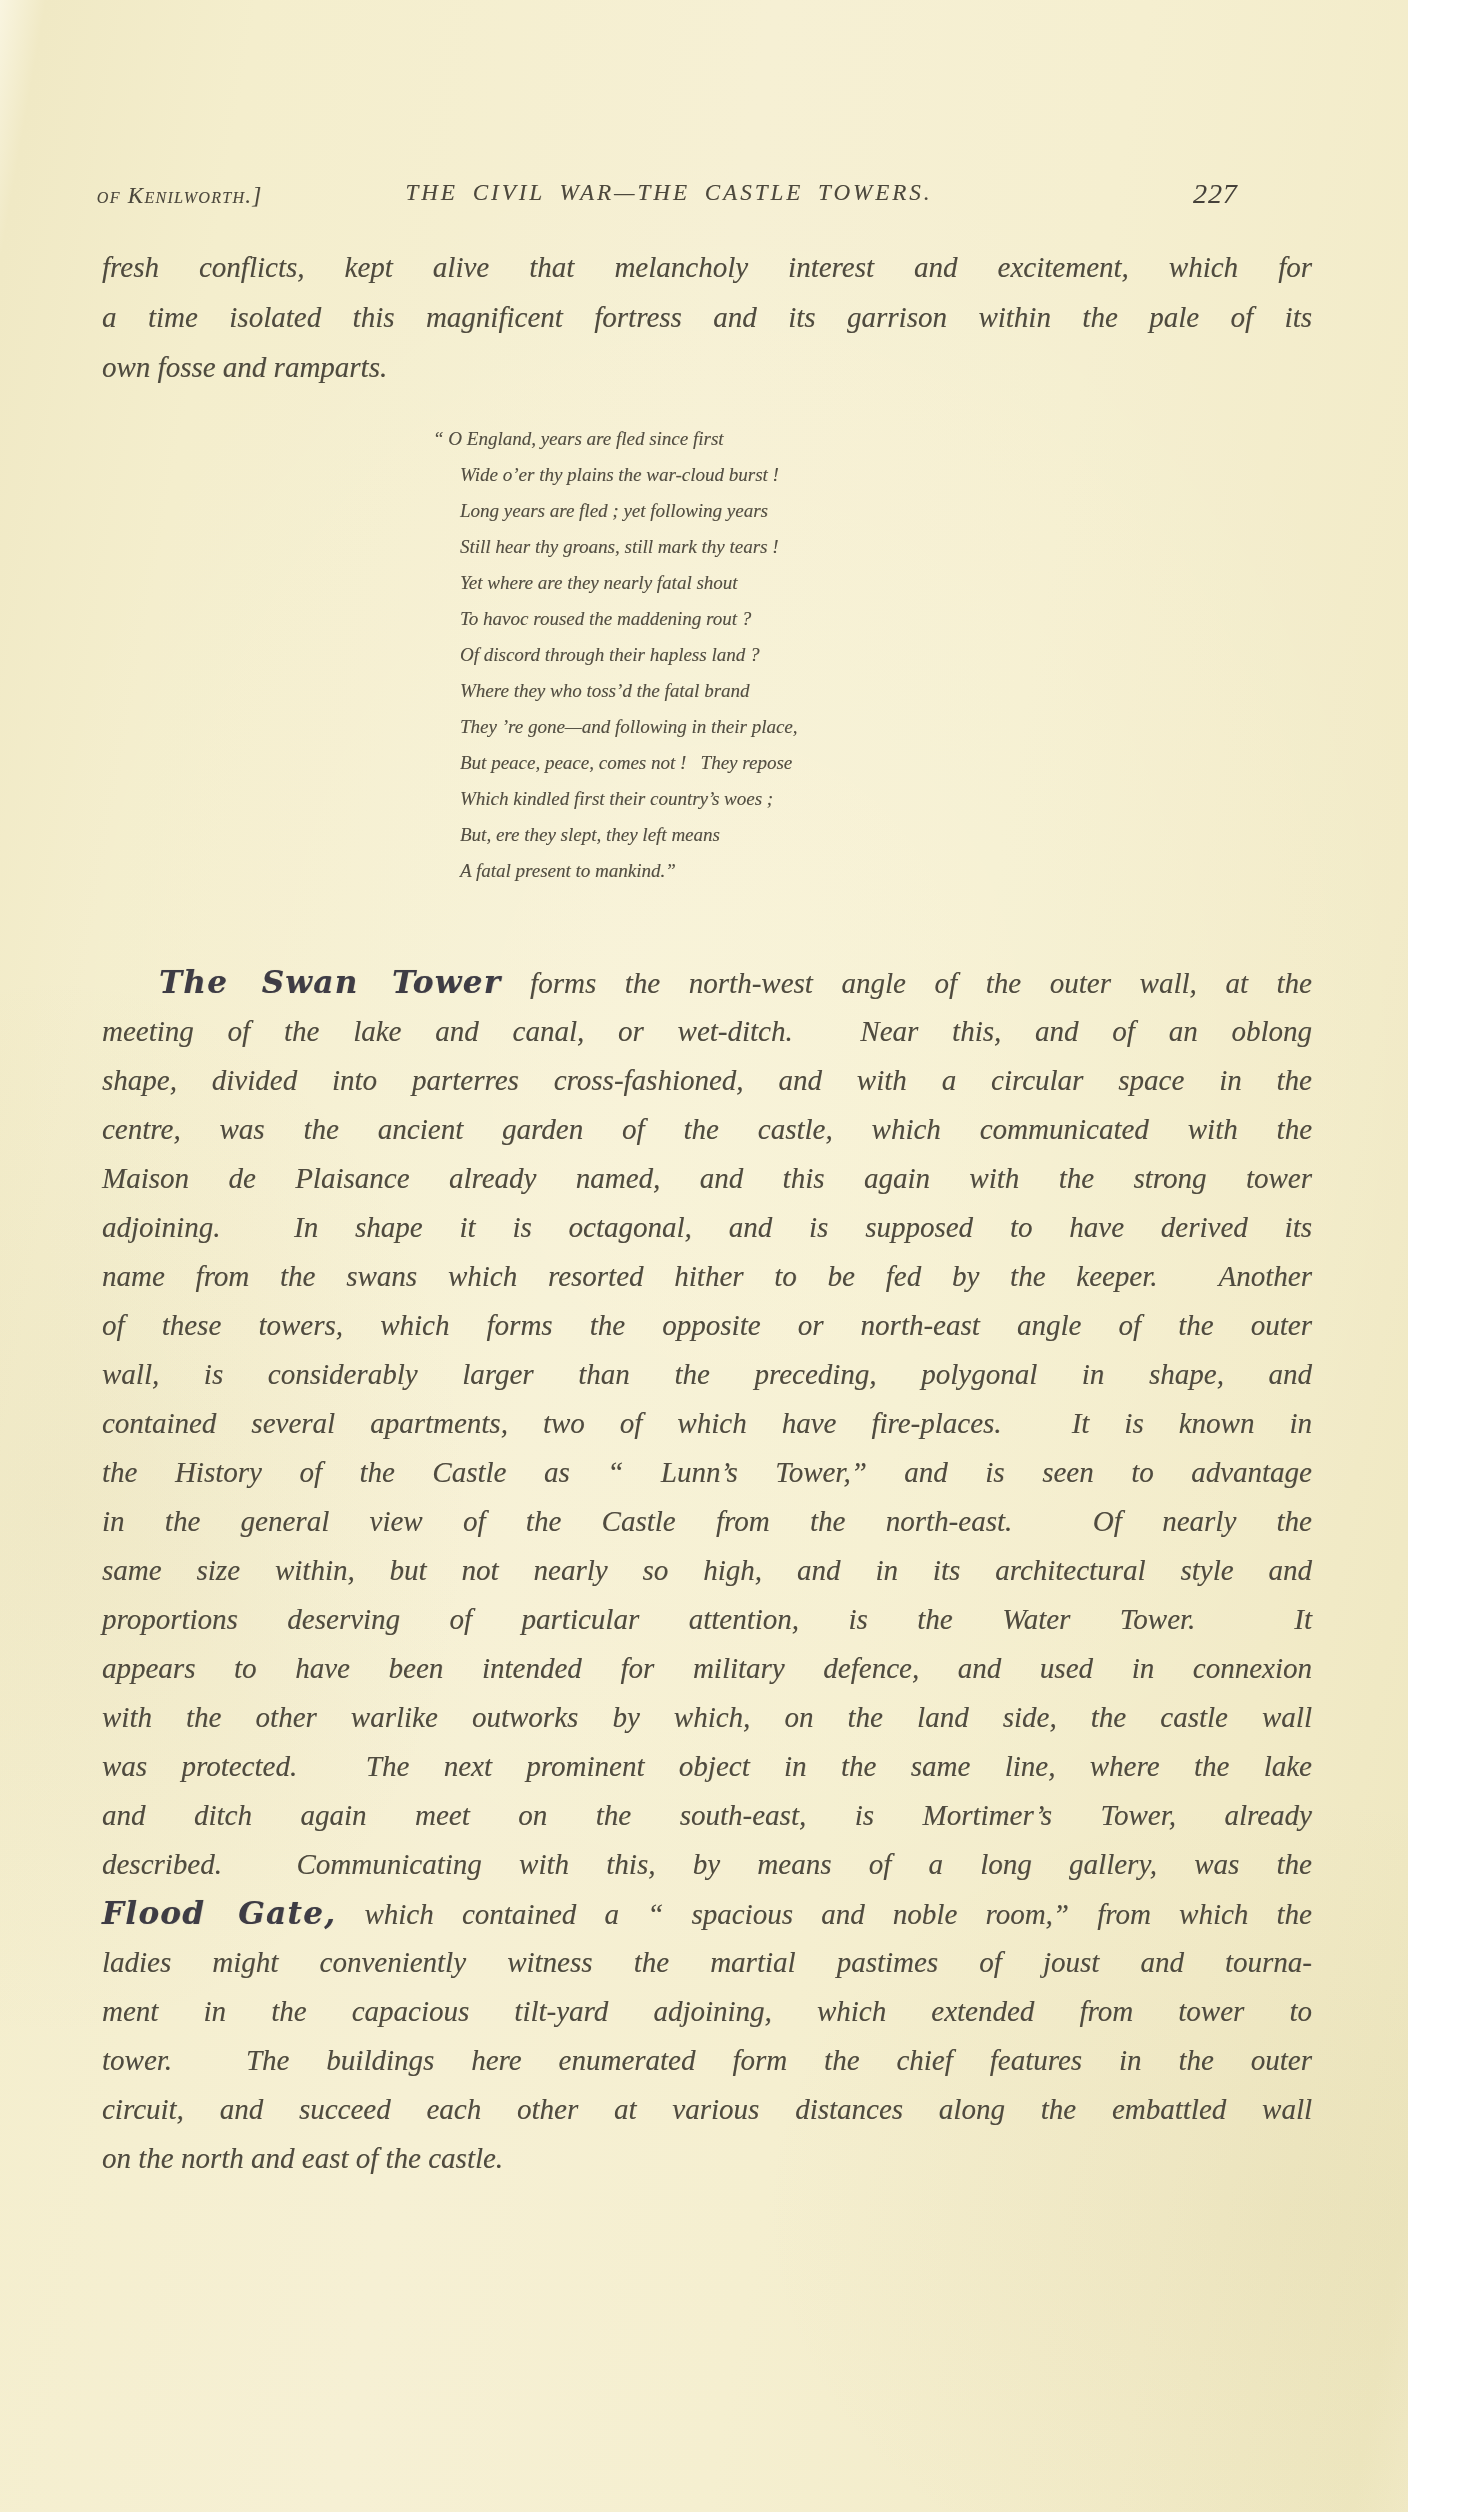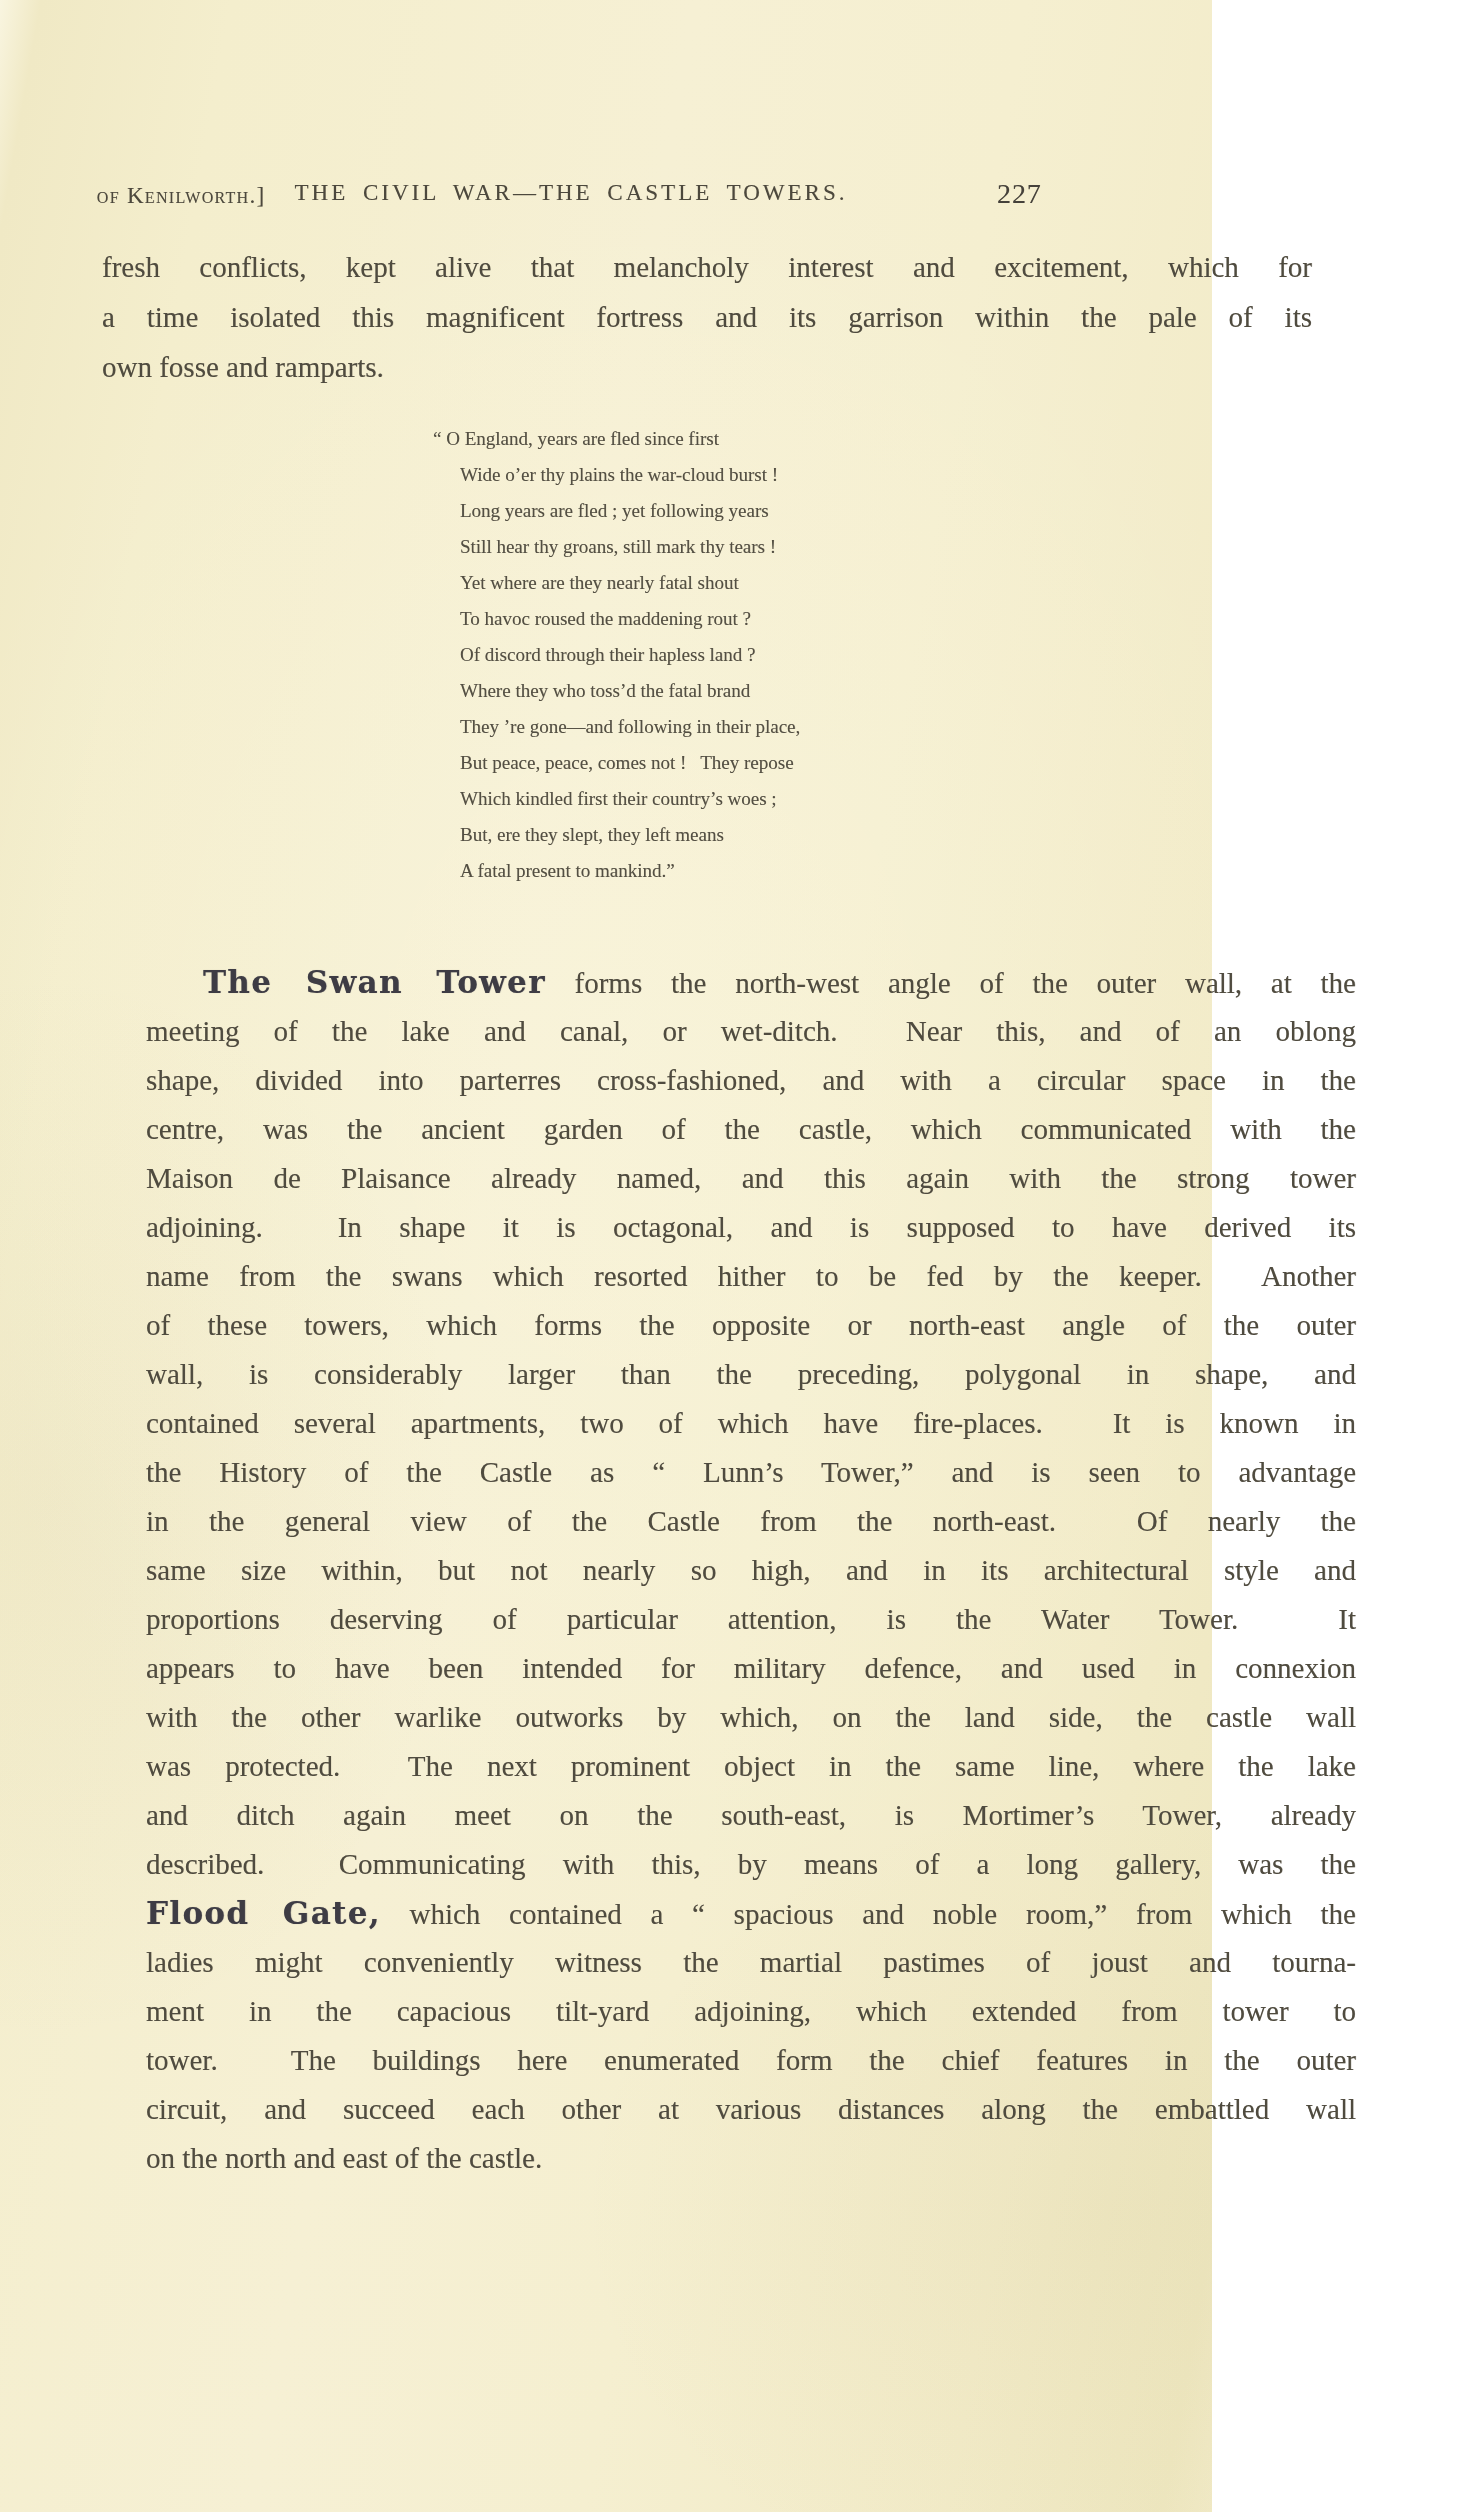--- a/index.html
+++ b/index.html
@@ -3,27 +3,28 @@
 <meta charset="utf-8">
 <style>
   html, body { margin: 0; padding: 0; }
   body {
     width: 1484px; height: 2512px;
     overflow: hidden;
     font-family: "Liberation Serif", "DejaVu Serif", serif;
   }
   .page {
     position: relative;
-    width: 1212px; height: 2512px;
+    width: 1408px; height: 2512px;
     background:
       radial-gradient(ellipse 1208px 1553px at 52% 42%, rgba(255,253,235,0.25) 0%, rgba(255,253,235,0) 60%),
       radial-gradient(ellipse 777px 604px at 92% 88%, rgba(150,130,60,0.05) 0%, rgba(150,130,60,0) 70%),
       radial-gradient(ellipse 604px 777px at 4% 60%, rgba(150,130,60,0.05) 0%, rgba(150,130,60,0) 70%),
       linear-gradient(100deg, #f9f5e0 0%, #f0e9c5 2.5%, #f4eecd 14%, #f6f0d4 42%, #f5efd0 62%, #f2ebc8 84%, #eee7c0 97%, #f1eac6 100%);
     color: #4f4b3f;
+    font-style: italic;
   }
   .scan-soft { text-shadow: 0.3px 0.3px 0.6px rgba(95,88,70,0.38); }
 
   
   .header { position: absolute; top: 176px; left: 102px; right: 172px; height: 40px; }
   .h-left {
     position: absolute; left: -5.2px; top: 7px;
     font-variant: small-caps;
     font-size: 23px; letter-spacing: 1.3px; color: #4c483d;
     white-space: pre;
@@ -41,21 +42,21 @@
   }
 
   
   .para { position: absolute; left: 102px; width: 1210px; font-size: 29px; }
   .para .line {
     line-height: 50px; height: 50px;
     white-space: pre-wrap;
     text-align: justify; text-align-last: justify;
   }
   .para1 { top: 242px; }
-  .para2 { top: 958px; margin-left: 44px; }
+  .para2 { top: 958px; }
   .para2 .line { line-height: 49px; height: 49px; }
   .para .line.no-just { text-align: left; text-align-last: left; }
 
   .poem { position: absolute; left: 460px; top: 421px; width: 846px; font-size: 19px; color: #534f43; }
   .poem .line {
     line-height: 36px; height: 36px;
     white-space: pre-wrap; text-align: left;
   }
 
   .blackletter {

